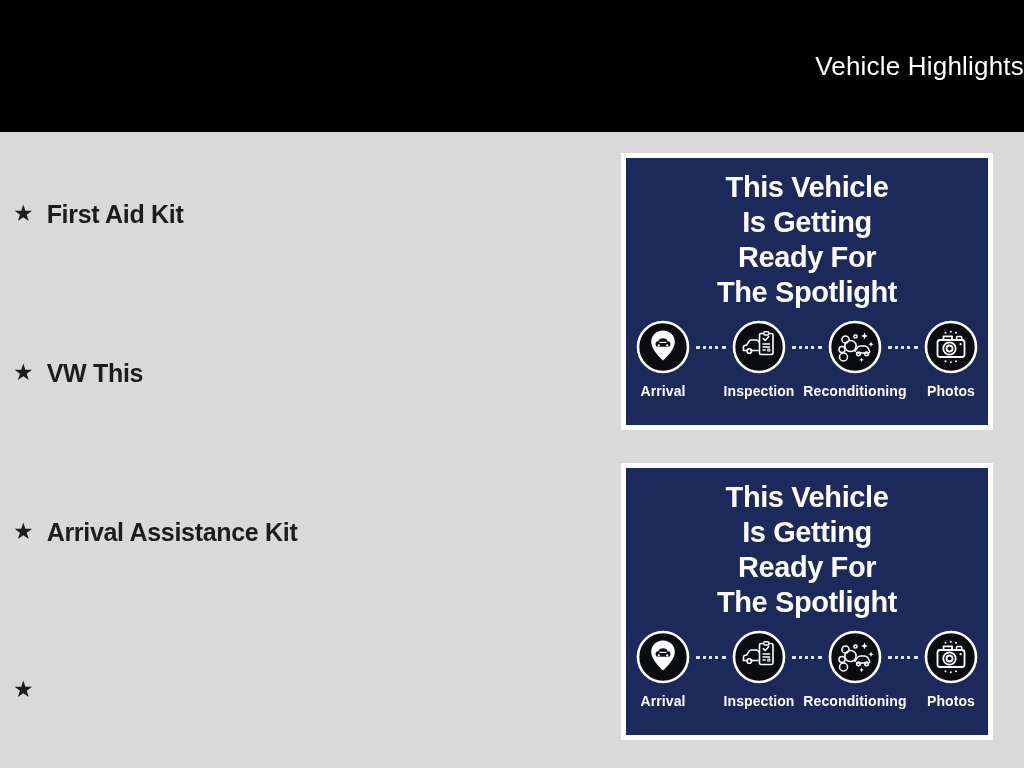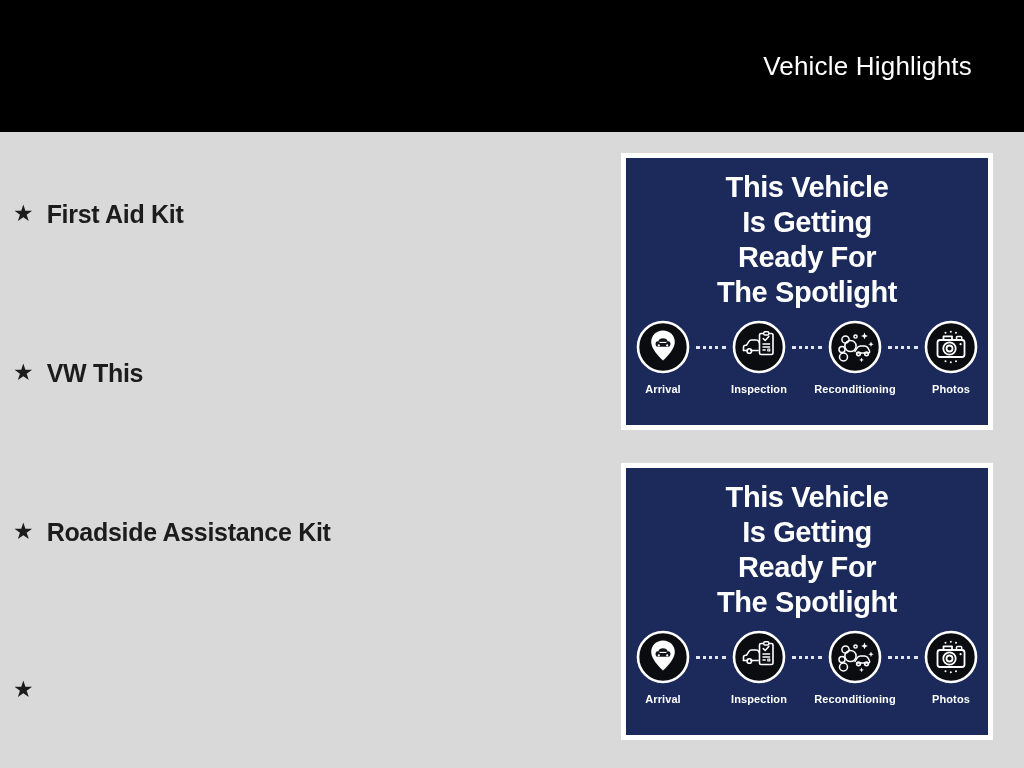--- a/index.html
+++ b/index.html
@@ -20,21 +20,20 @@
   }
 
   .header {
     position: absolute;
     left: 0; top: 0;
     width: 1024px; height: 132px;
     background: var(--header-bg);
     display: flex;
     align-items: center;
     justify-content: flex-end;
-    padding-right: 52px;
   }
   .header-title {
     color: var(--header-text);
     font-size: 26px;
     font-weight: 400;
     letter-spacing: 0.2px;
   }
 
   .main {
     position: absolute;
@@ -101,21 +100,21 @@
   .step {
     flex: 0 0 auto;
     width: 54px;
     display: flex;
     flex-direction: column;
     align-items: center;
   }
   .step-label {
     margin-top: 9px;
     color: var(--card-text);
-    font-size: 11px;
+    font-size: 14px;
     font-weight: 700;
     white-space: nowrap;
     letter-spacing: 0.1px;
   }
   .connector {
     flex: 1 1 auto;
     border-top: 3px dotted #dfe5f2;
     margin: 26px 6px 0 6px;
     height: 0;
   }
@@ -199,21 +198,21 @@
   <div class="feature-item">
     <span class="star">★</span>
     <span class="label">First Aid Kit</span>
   </div>
   <div class="feature-item">
     <span class="star">★</span>
     <span class="label">VW This</span>
   </div>
   <div class="feature-item">
     <span class="star">★</span>
-    <span class="label">Roadside Assistance Kit</span>
+    <span class="label">Arrival Assistance Kit</span>
   </div>
   <div class="feature-item">
     <span class="star">★</span>
   </div>
 
   <div class="card card-1">
     <div class="card-title">
       <div>This Vehicle</div>
       <div>Is Getting</div>
       <div>Ready For</div>

